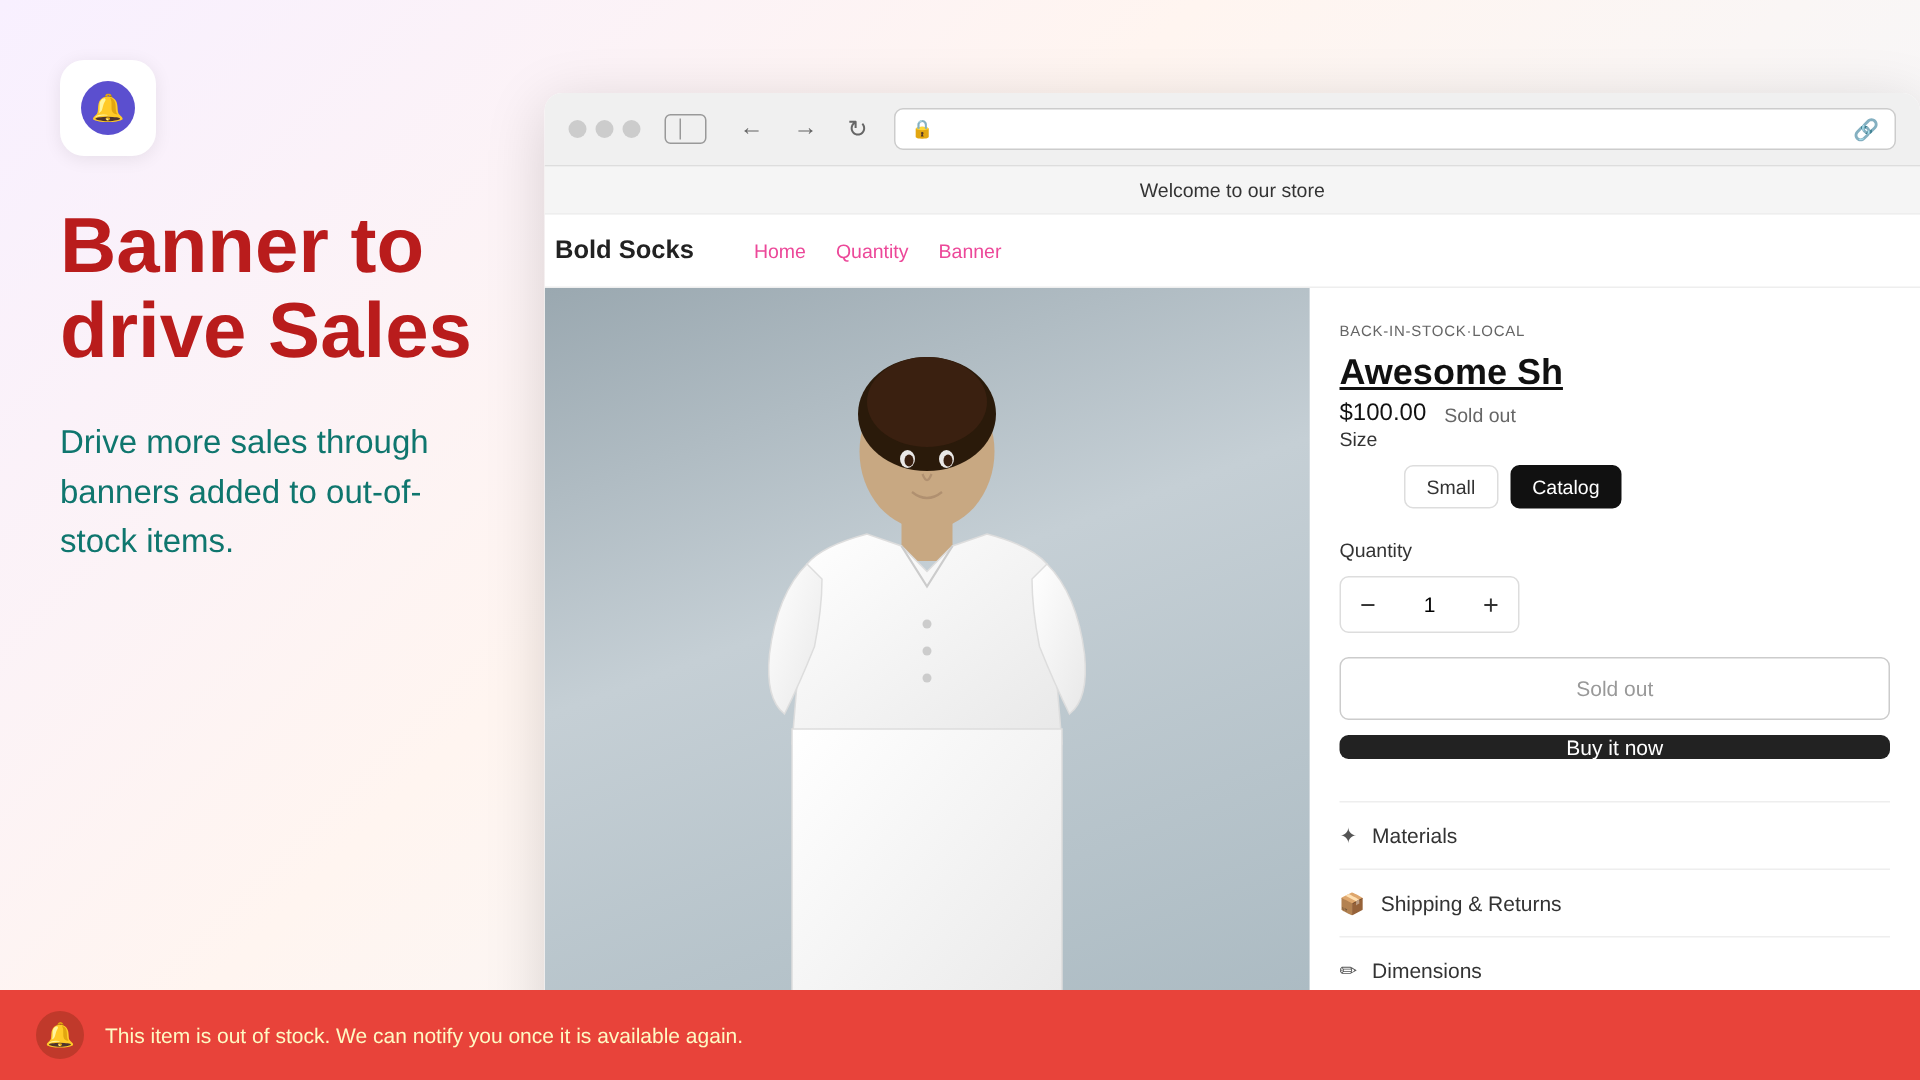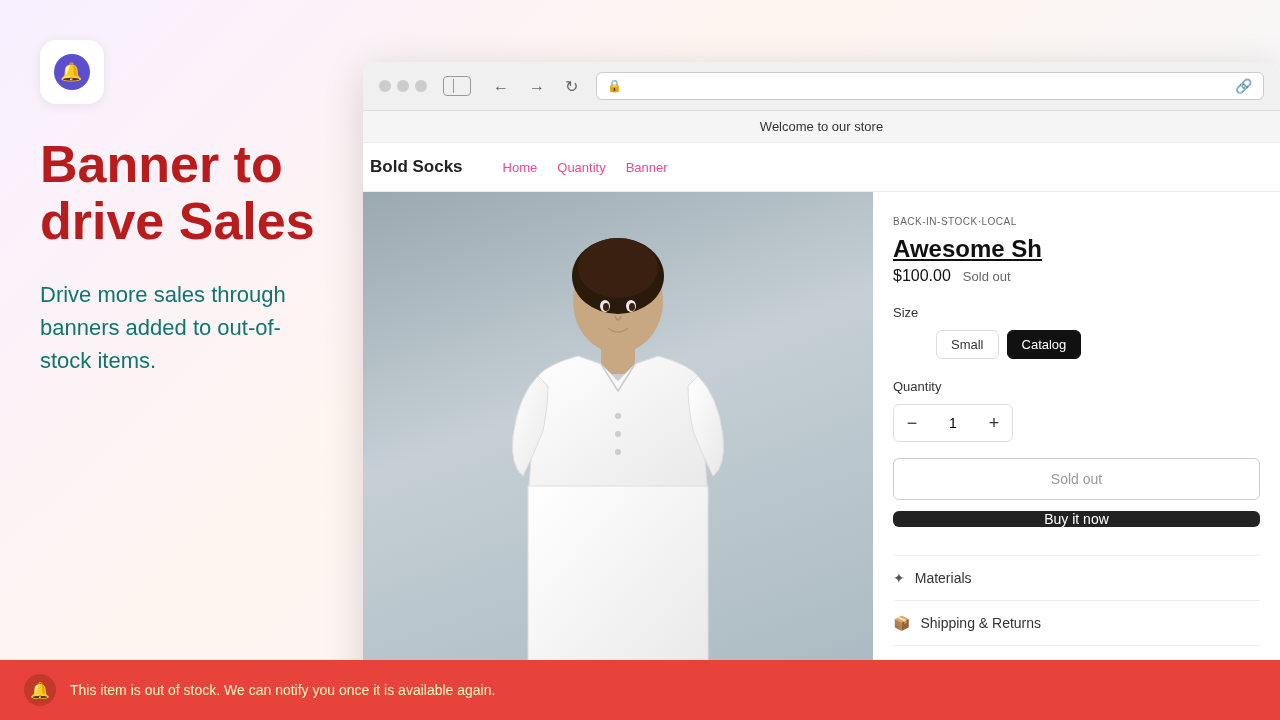--- a/index.html
+++ b/index.html
@@ -250,21 +250,20 @@
       color: #111;
       margin-bottom: 4px;
       white-space: nowrap;
       text-decoration: underline;
     }
 
     .price-row {
       display: flex;
       align-items: center;
       gap: 12px;
-      margin-bottom: 20px;
     }
 
     .price {
       font-size: 16px;
       color: #111;
     }
 
     .sold-out-badge {
       font-size: 13px;
       color: #666;

